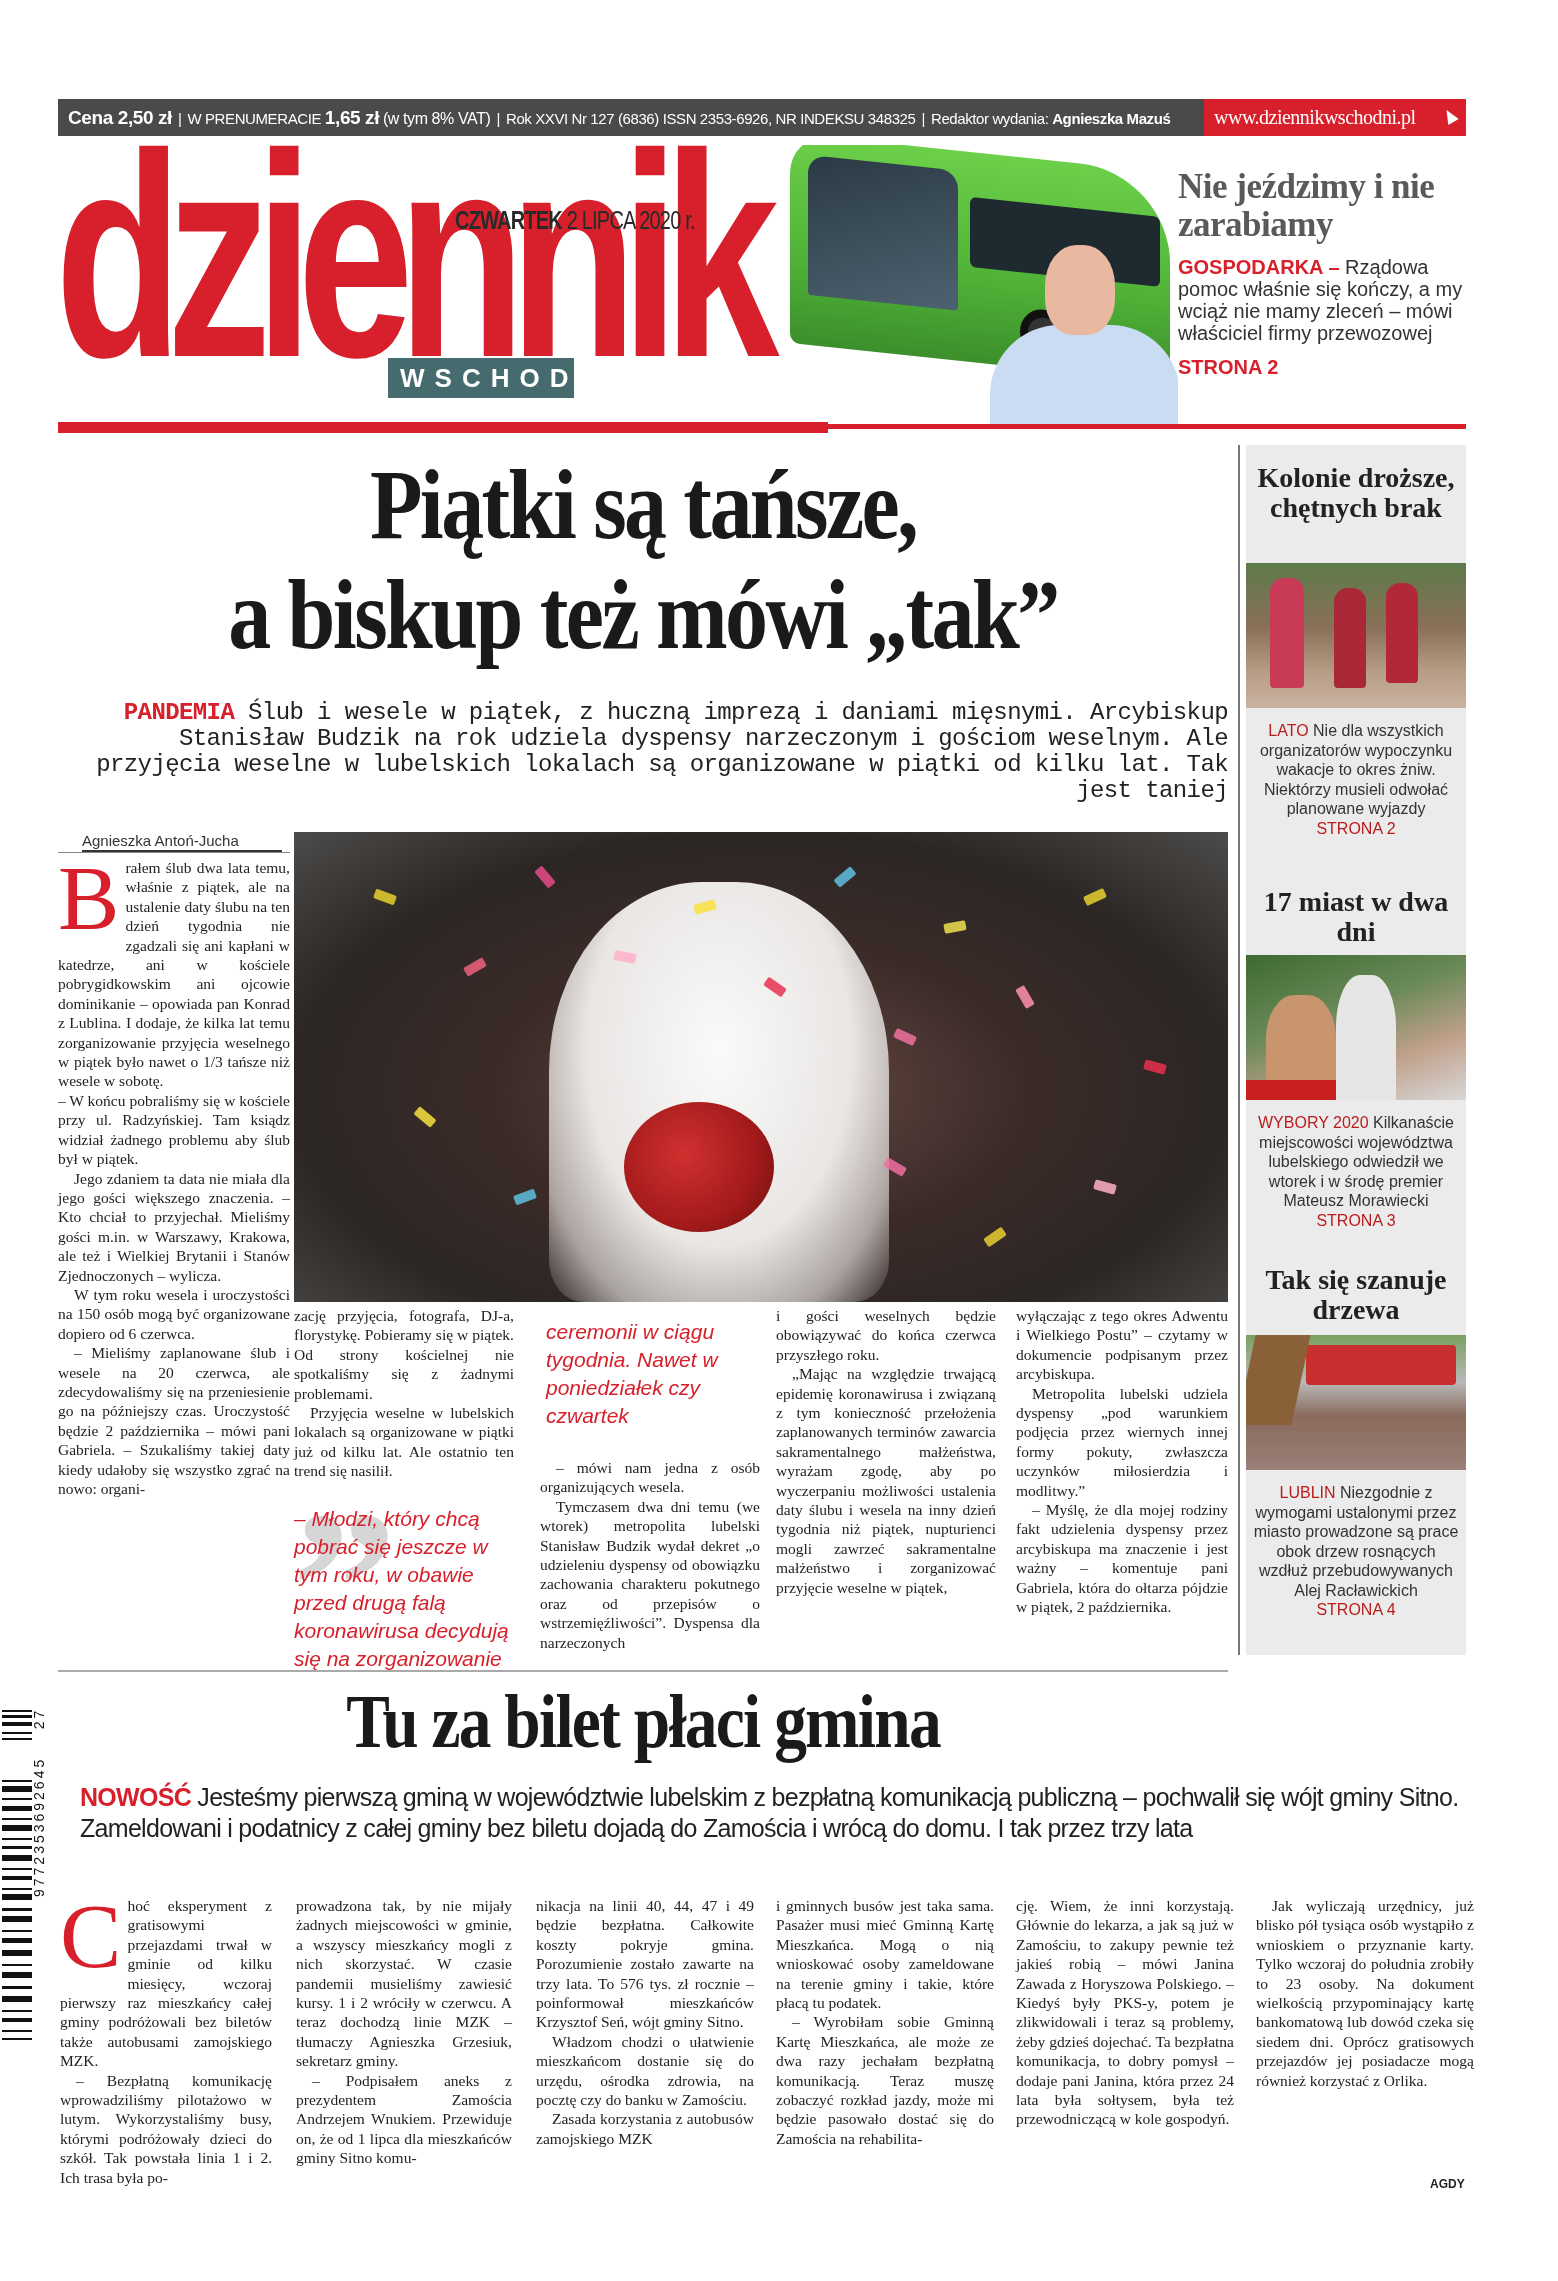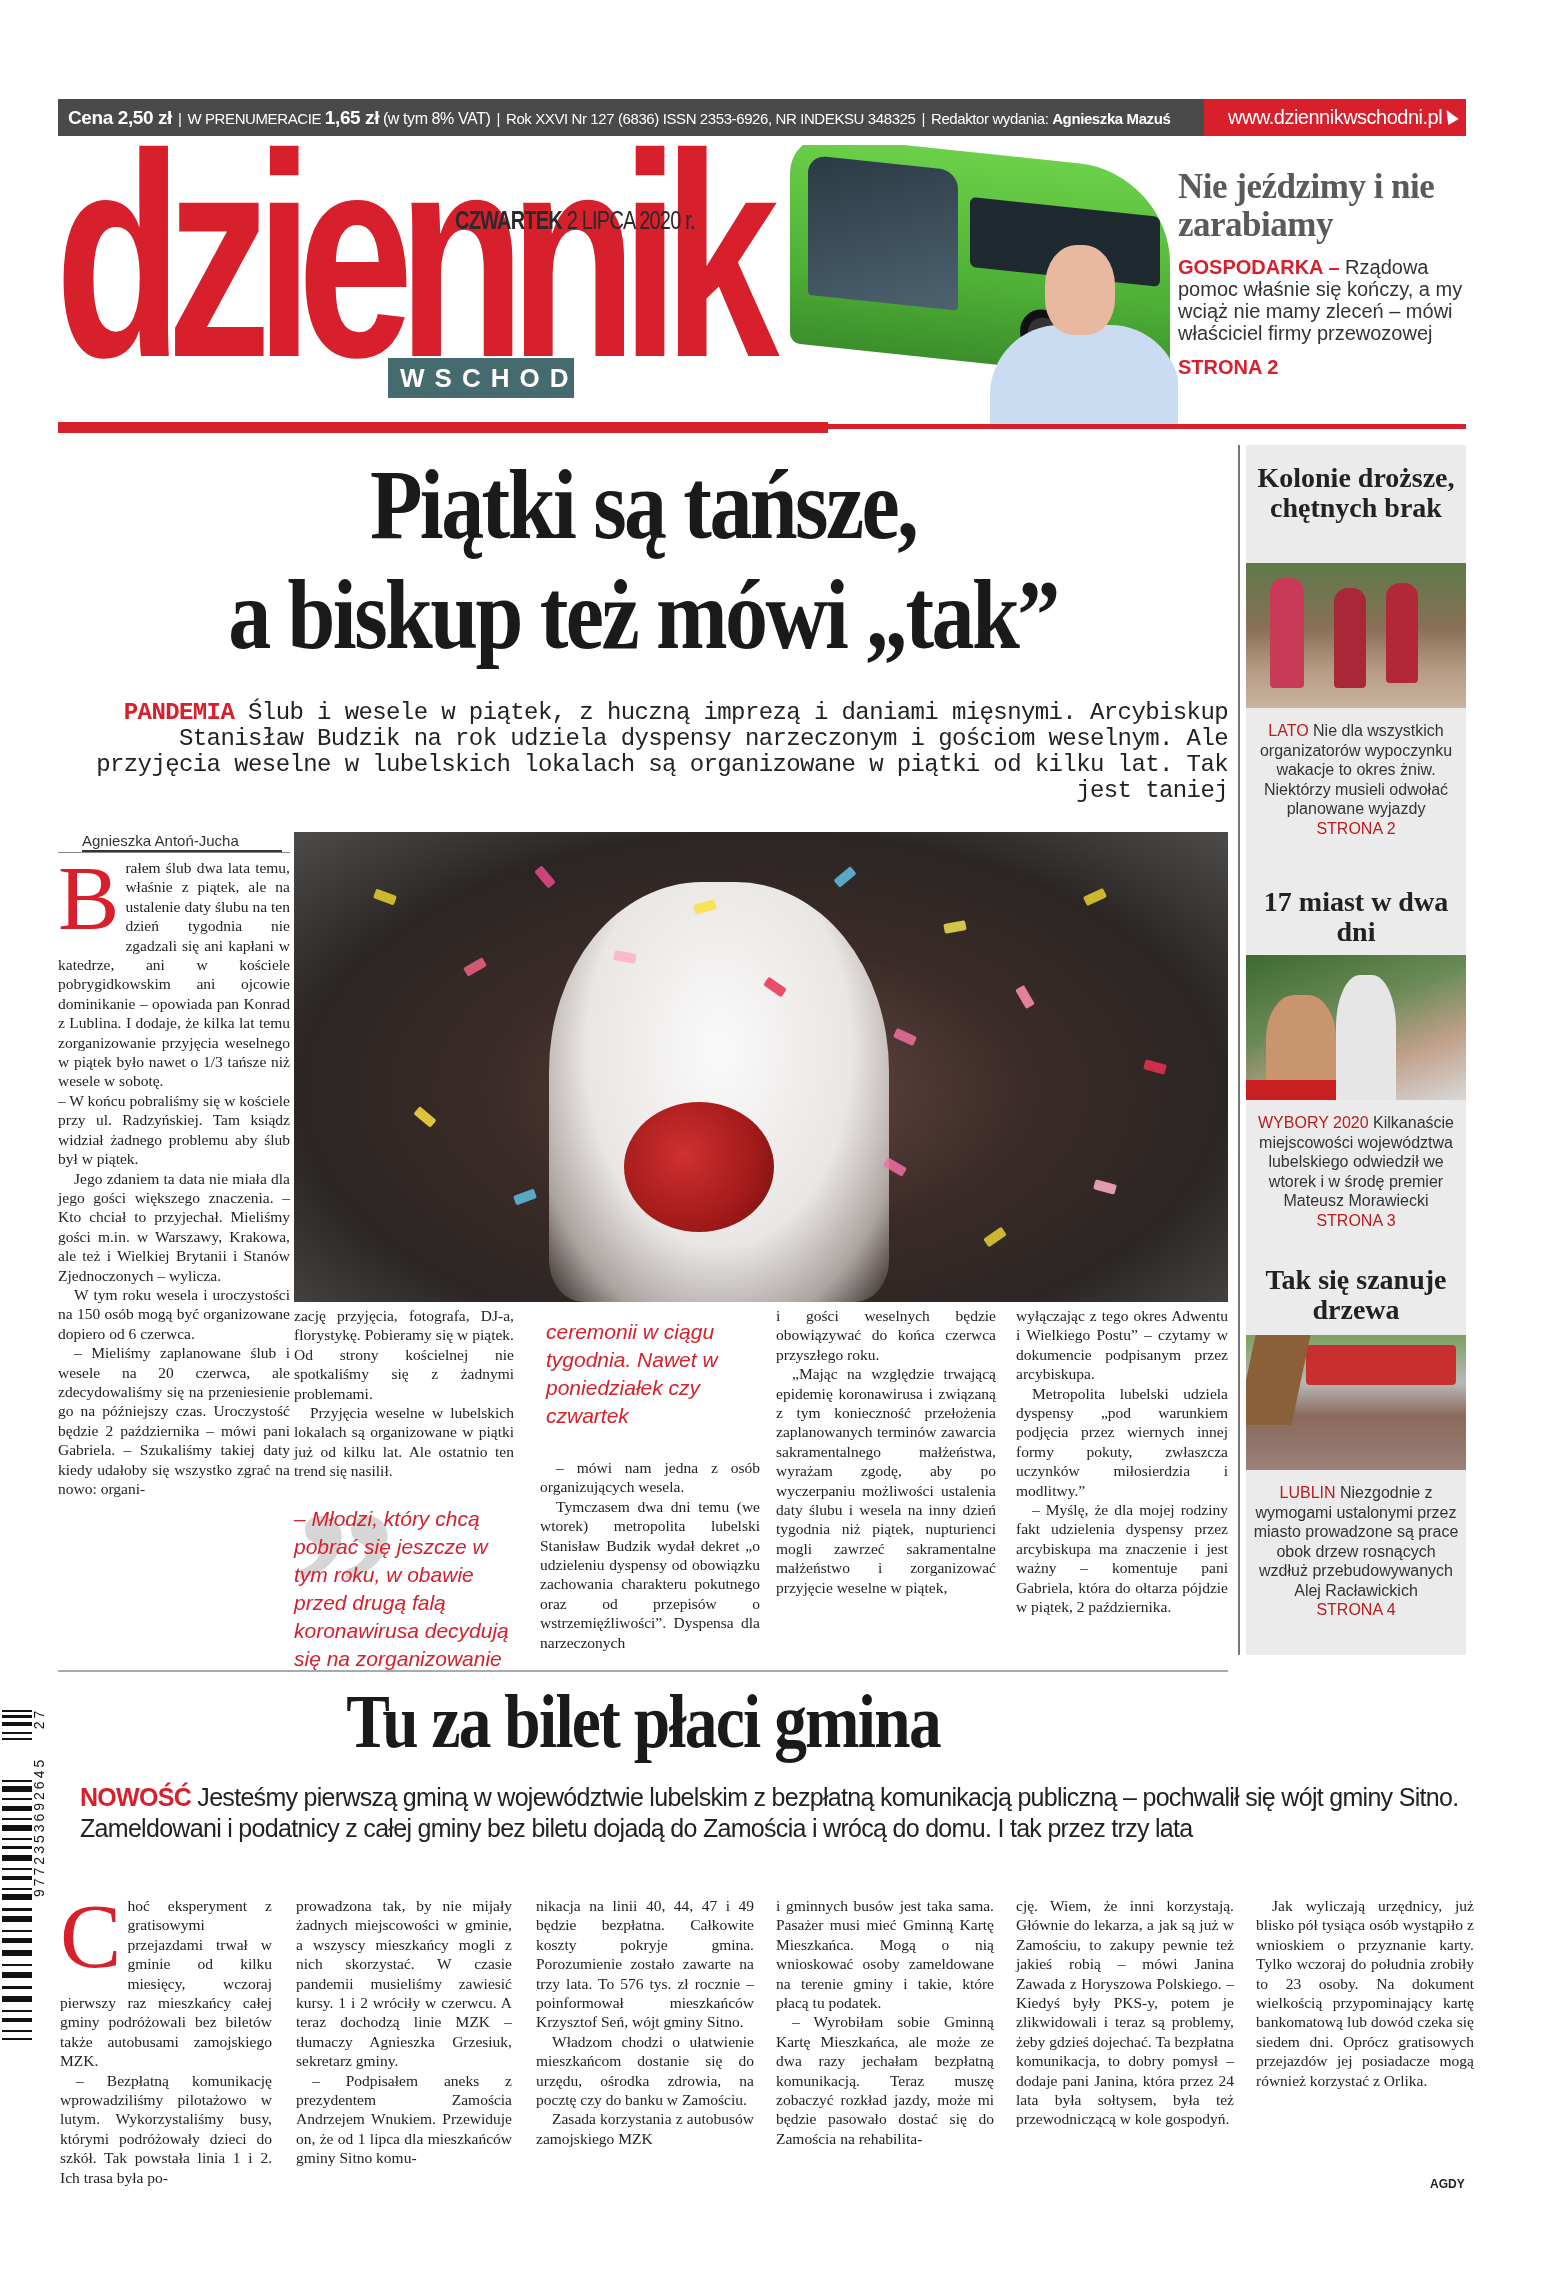--- a/index.html
+++ b/index.html
@@ -10,21 +10,21 @@
 
   
   .topbar { left: 58px; top: 99px; width: 1146px; height: 37px; background: #4a4a4a; color: #fff;
     font-family: "Liberation Sans", sans-serif; font-size: 15px; line-height: 37px; padding-left: 10px;
     white-space: nowrap; overflow: hidden; letter-spacing: -0.4px; transform-origin: left; }
   .topbar b { font-weight: bold; }
   .topbar .big { font-size: 19px; font-weight: bold; }
   .topbar .sm { font-size: 16px; }
   .topbar .sep { padding: 0 6px; }
   .urlbox { left: 1204px; top: 99px; width: 262px; height: 37px; background: #d7202b; color: #fff;
-    font-family: Liberation Sans, sans-serif; font-size: 20px; line-height: 37px; padding-left: 24px; letter-spacing: -0.5px; }
+    font-family: Liberation Serif, serif; font-size: 20px; line-height: 37px; padding-left: 10px; letter-spacing: -0.5px; }
   .cursor-icon { position: absolute; right: 10px; top: 10px; width: 0; height: 0;
     border-left: 6px solid transparent; border-right: 6px solid transparent; border-bottom: 14px solid #fff; transform: rotate(-30deg); }
 
   
   .logo { left: 55px; top: 110px; height: 320px; font-family: "Liberation Sans", sans-serif; font-weight: bold;
     color: #d7202b; font-size: 290px; line-height: 290px; letter-spacing: -22px; transform: scaleX(0.72); transform-origin: left top; white-space: nowrap; }
   .date { left: 455px; top: 206px; font-family: "Liberation Sans", sans-serif; font-size: 25px; color: #2a2a2a; letter-spacing: -1px; transform: scaleX(0.8); transform-origin: left; white-space: nowrap; }
   .date b { font-weight: bold; }
   .wschodni { left: 388px; top: 358px; width: 186px; height: 40px; background: #456b6e; color: #fff;
     font-family: "Liberation Sans", sans-serif; font-weight: bold; font-size: 26px; line-height: 40px; letter-spacing: 10px; padding-left: 12px; }

